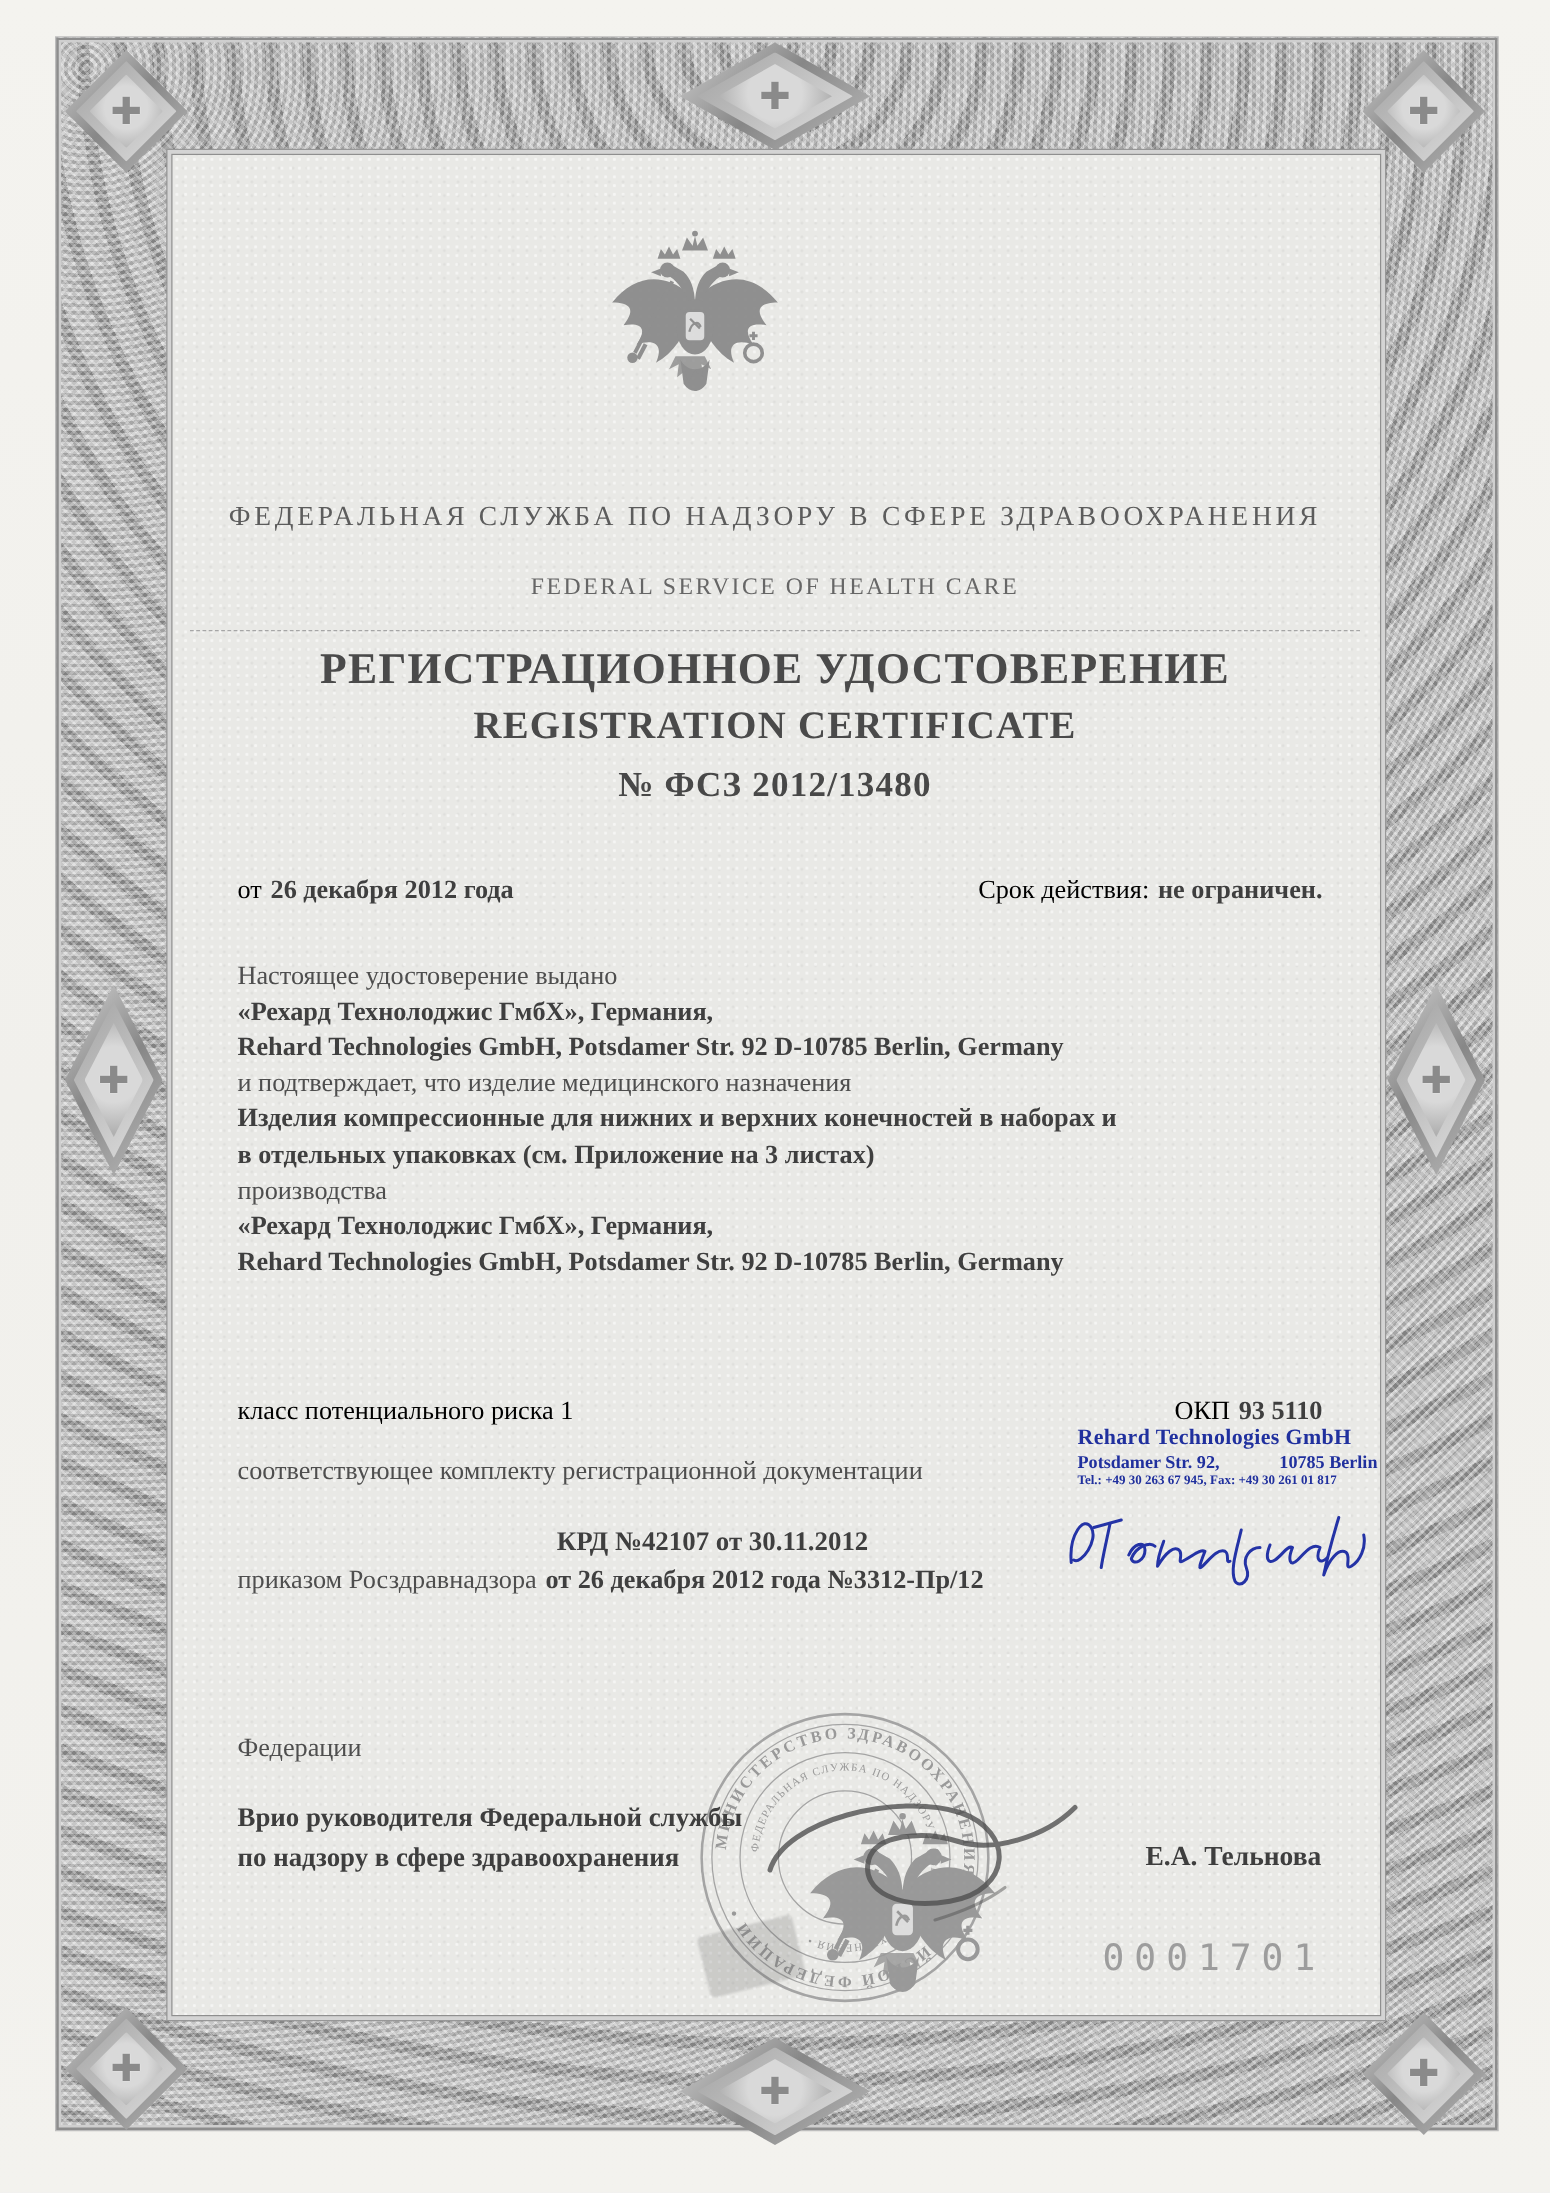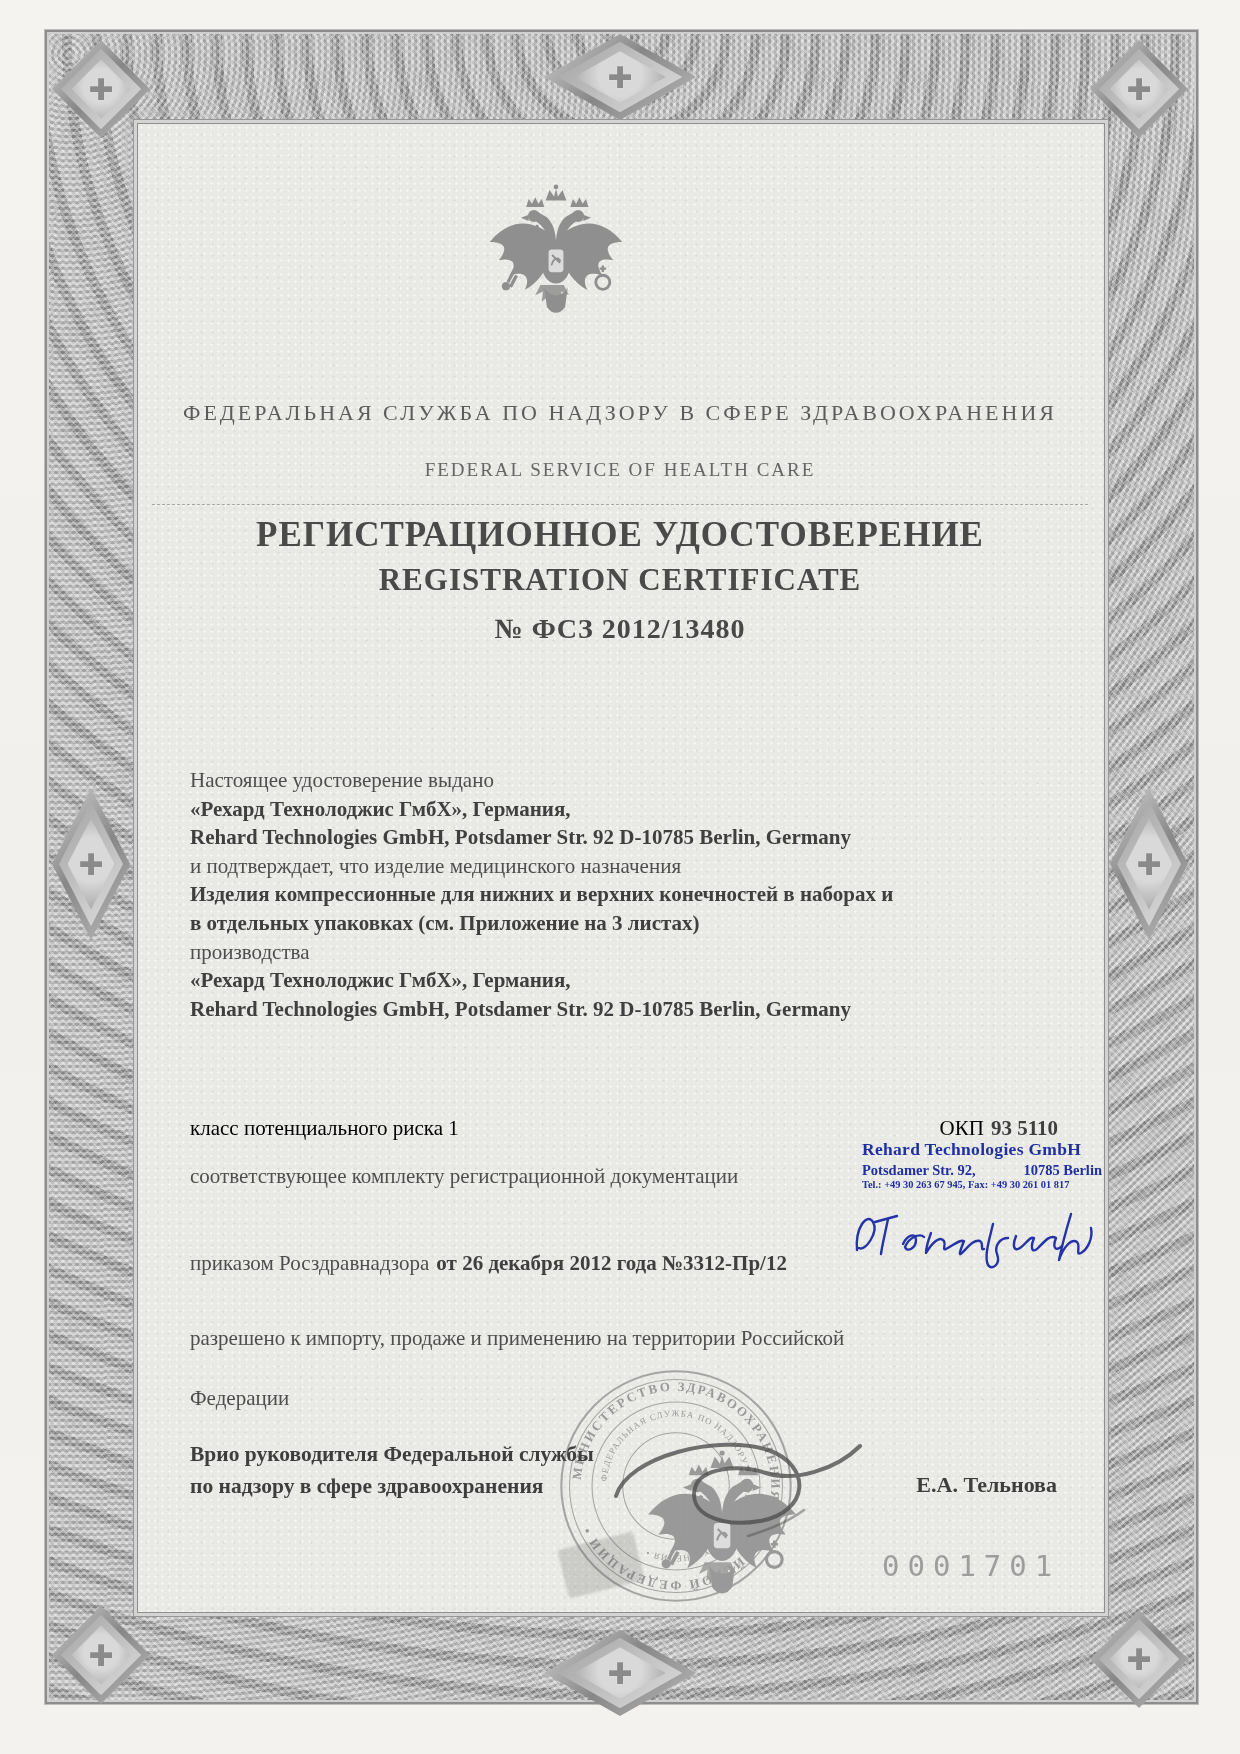--- a/index.html
+++ b/index.html
@@ -167,20 +167,28 @@
     <use href="#eagle"></use>
   </svg>
 
   <div class="t center agency-ru">ФЕДЕРАЛЬНАЯ СЛУЖБА ПО НАДЗОРУ В СФЕРЕ ЗДРАВООХРАНЕНИЯ</div>
   <div class="t center agency-en">FEDERAL SERVICE OF HEALTH CARE</div>
   <div class="divider"></div>
   <div class="t center title-en">REGISTRATION CERTIFICATE</div>
   <div class="t center title-ru">РЕГИСТРАЦИОННОЕ УДОСТОВЕРЕНИЕ</div>
   <div class="t center cert-no">№ ФСЗ 2012/13480</div>
 
+  <div class="row date-row">
+    <span>
+      <span>от</span><span class="gap"></span><span class="b">26 декабря 2012 года</span>
+    </span>
+    <span>
+      <span>Срок действия:</span><span class="gap"></span><span class="b">не ограничен.</span>
+    </span>
+  </div>
 
   <div class="body-block">
     <div>Настоящее удостоверение выдано</div>
     <div class="b">«Рехард Технолоджис ГмбХ», Германия,</div>
     <div class="b">Rehard Technologies GmbH, Potsdamer Str. 92 D-10785 Berlin, Germany</div>
     <div>и подтверждает, что изделие медицинского назначения</div>
     <div class="b">Изделия компрессионные для нижних и верхних конечностей в наборах и</div>
     <div class="b">в отдельных упаковках (см. Приложение на 3 листах)</div>
     <div>производства</div>
     <div class="b">«Рехард Технолоджис ГмбХ», Германия,</div>
@@ -211,25 +219,25 @@
       <path d="M30 24 L52 18"></path>
       <path d="M43 21 C40 36 37 48 36 56"></path>
       <path d="M58 46 C62 37 71 34 71 42 C71 50 62 55 60 49 C64 39 75 35 79 39"></path>
       <path d="M86 35 C83 43 81 51 81 55 C87 45 95 37 99 43 C101 47 97 53 101 51 C109 47 115 41 119 43 C115 53 113 59 117 55 C123 49 129 41 135 43 C139 45 135 53 139 51"></path>
       <path d="M148 26 C144 43 139 58 143 67 C147 73 156 66 152 56 C149 48 155 40 163 40"></path>
       <path d="M171 38 C167 48 169 54 175 50 C181 46 185 38 189 40 C185 50 187 56 193 50 C199 44 205 36 211 40 C207 50 211 54 217 48"></path>
       <path d="M226 16 C220 36 216 52 214 62 C218 50 226 40 232 44 C236 48 230 58 236 55 C243 51 248 40 246 30"></path>
     </g>
   </svg>
 
+  <div class="t krd">КРД №42107 от 30.11.2012</div>
   <div class="t order">
     <span>приказом Росздравнадзора</span><span class="gap"></span><span class="b">от 26 декабря 2012 года №3312-Пр/12</span>
   </div>
 
-  <div class="t perm1">разрешено к импорту, продаже и применению на территории Российской</div>
   <div class="t perm2">Федерации</div>
 
   <svg class="seal-svg" viewBox="0 0 250 250">
     <g fill="none" stroke="#9b9b9b">
       <circle cx="125" cy="125" r="112" stroke-width="2"></circle>
       <circle cx="125" cy="125" r="104" stroke-width="1"></circle>
       <circle cx="125" cy="125" r="82" stroke-width="1"></circle>
       <circle cx="125" cy="125" r="52" stroke-width="1"></circle>
     </g>
     <defs>

